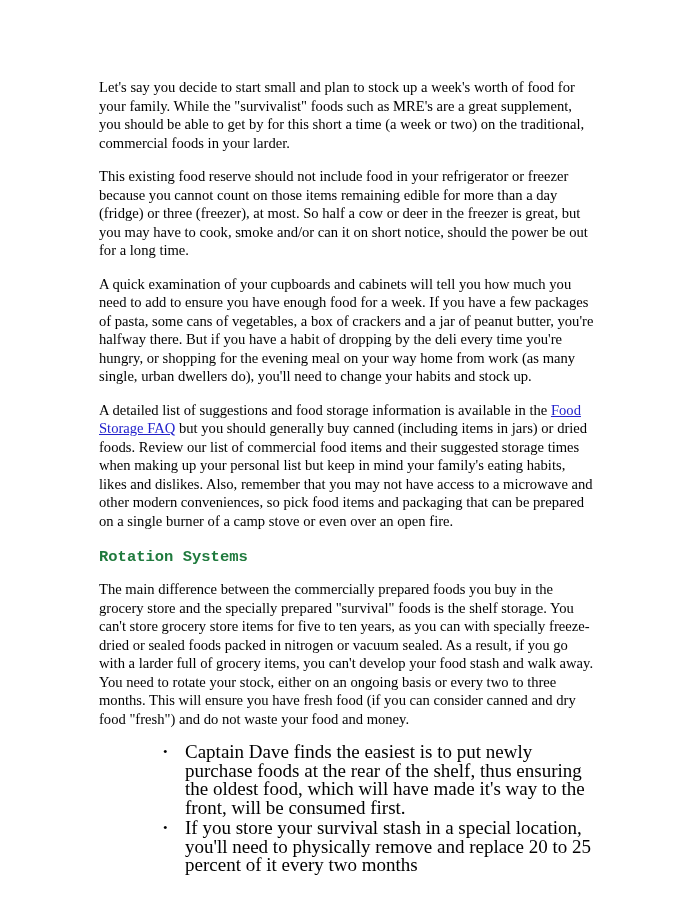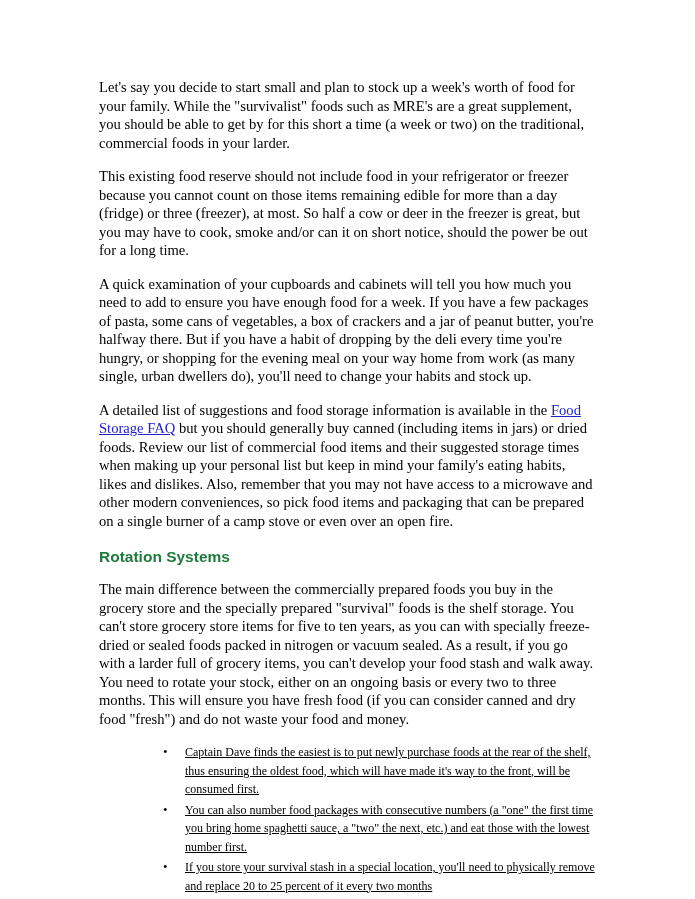--- a/index.html
+++ b/index.html
@@ -27,38 +27,37 @@
     margin: 0 0 15px 0;
     font-size: 14.6px;
     line-height: 18.5px;
     text-align: left;
   }
   h2.section-heading {
     margin: 18px 0 14px 0;
     font-size: 15.5px;
     font-weight: bold;
     color: #1f7a3d;
-    font-family: Liberation Sans, sans-serif;
+    font-family: Liberation Mono, monospace;
   }
   a.doclink {
     color: #2222cc;
     text-decoration: underline;
   }
   ul.bullets {
     margin: 0;
     padding: 0 0 0 86px;
     list-style: none;
   }
   ul.bullets li {
     position: relative;
-    font-size: 12px;
+    font-size: 19px;
     line-height: 18.5px;
     margin-bottom: 2px;
     padding-left: 0;
-    text-decoration: underline;
   }
   ul.bullets li::before {
     content: "\2022";
     position: absolute;
     left: -22px;
     top: 0;
     font-size: 13px;
   }
   .li-text { display: block; }
 </style>
@@ -76,21 +75,18 @@
 
     <h2 class="section-heading">Rotation Systems</h2>
 
     <p class="para">The main difference between the commercially prepared foods you buy in the grocery store and the specially prepared "survival" foods is the shelf storage. You can't store grocery store items for five to ten years, as you can with specially freeze-dried or sealed foods packed in nitrogen or vacuum sealed. As a result, if you go with a larder full of grocery items, you can't develop your food stash and walk away. You need to rotate your stock, either on an ongoing basis or every two to three months. This will ensure you have fresh food (if you can consider canned and dry food "fresh") and do not waste your food and money.</p>
 
     <ul class="bullets">
       <li>
           <span class="li-text">Captain Dave finds the easiest is to put newly purchase foods at the rear of the shelf, thus ensuring the oldest food, which will have made it's way to the front, will be consumed first.</span>
         </li>
       <li>
-          <span class="li-text">You can also number food packages with consecutive numbers (a "one" the first time you bring home spaghetti sauce, a "two" the next, etc.) and eat those with the lowest number first.</span>
-        </li>
-      <li>
           <span class="li-text">If you store your survival stash in a special location, you'll need to physically remove and replace 20 to 25 percent of it every two months</span>
         </li>
     </ul>
 
   </div>
 </div>
 
 </body></html>

